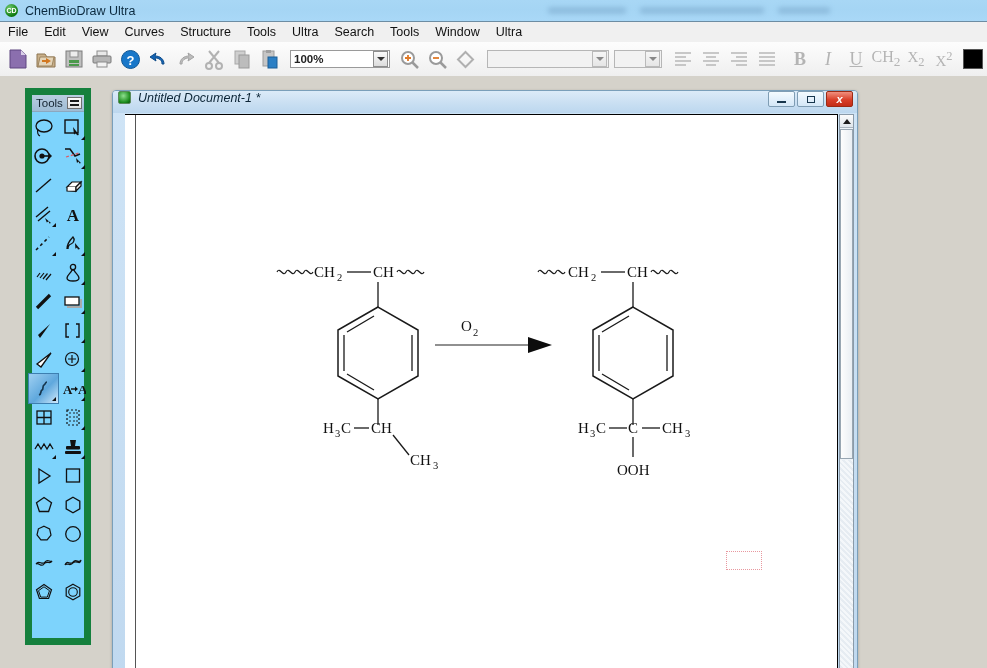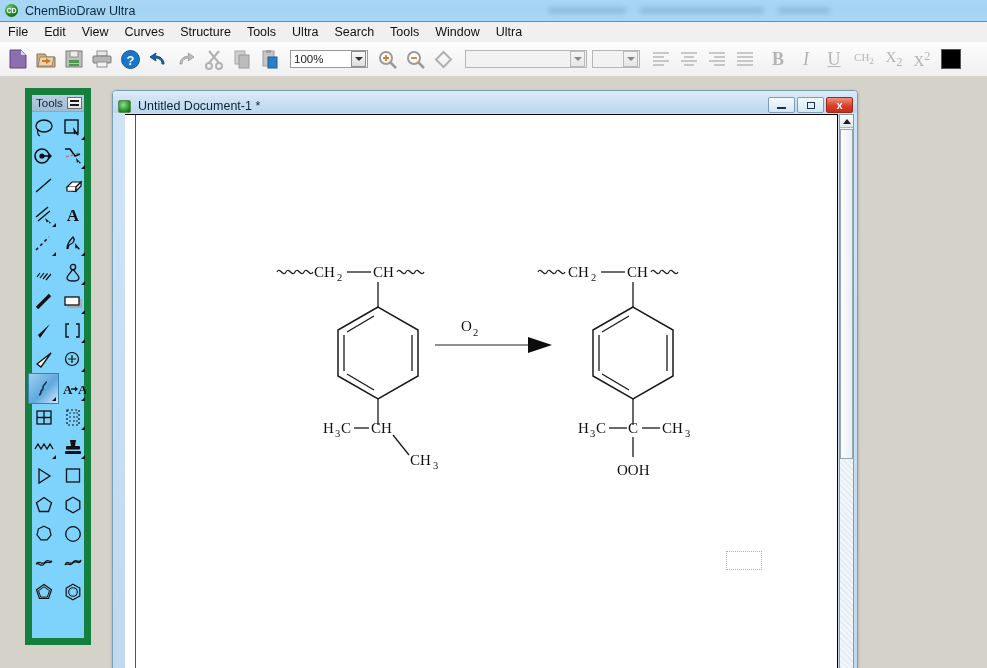--- a/index.html
+++ b/index.html
@@ -105,23 +105,24 @@
   }
   .tool svg{display:block;}
   
   #doc-window{
     position:absolute;left:112px;top:14px;width:746px;height:637px;
     background:linear-gradient(to bottom,#cfe4f6,#bfd8ef);
     border:1px solid #7a9fba;border-radius:4px 4px 2px 2px;
     box-shadow:0 1px 3px rgba(0,0,0,.25);box-sizing:border-box;
   }
   #doc-titlebar{
-    height:22px;display:flex;align-items:flex-end;
+    height:22px;display:flex;align-items:flex-start;
     background:linear-gradient(to bottom,#dcebf8 0%,#cbe0f3 50%,#bcd7ee 100%);
     border-radius:3px 3px 0 0;
+    font-style:italic;
   }
   #doc-icon{
     width:13px;height:13px;margin-left:5px;border-radius:2px;
     background:radial-gradient(circle at 40% 35%,#8fe08f,#1a8a1a 70%,#0a4f0a);
     border:1px solid #5a8a5a;box-sizing:border-box;
   }
   #doc-title{margin-left:7px;font-size:12.5px;color:#0c2536;}
   #doc-btns{margin-left:auto;display:flex;gap:2px;padding-right:4px;}
   .wbtn{
     width:27px;height:16px;border:1px solid #7f9db4;border-radius:2px;
@@ -277,21 +278,21 @@
   </div>
 
   <div class="tbtn">
     <svg width="22" height="22" viewBox="0 0 22 22">
       <rect x="4" y="3" width="11" height="15" fill="#c6c6c6" stroke="#9c9c9c"></rect>
       <rect x="7" y="2" width="5" height="3" fill="#9f9f9f"></rect>
       <rect x="9" y="9" width="9" height="11" fill="#2b7fc4" stroke="#1d5f96"></rect>
     </svg>
   </div>
 
-  <div class="combo" style="width:78px;margin-left:6px;">
+  <div class="combo" style="width:100px;margin-left:6px;font-weight:bold;">
     <span class="txt">100%</span>
     <span class="arrow"></span>
   </div>
 
   <div class="tbtn" style="margin-left:6px;">
     <svg width="21" height="21" viewBox="0 0 21 21">
       <circle cx="9" cy="9" r="6" fill="#fff" stroke="#9a9a9a" stroke-width="2"></circle>
       <path d="M13.5 13.5L19 19" stroke="#9a9a9a" stroke-width="2.5"></path>
       <path d="M9 6v6M6 9h6" stroke="#e07a28" stroke-width="1.8"></path>
     </svg>
@@ -353,21 +354,21 @@
   <div class="tbtn" style="margin-left:6px;">
     <span class="tchar" style="font-size:18px;font-weight:bold;">B</span>
   </div>
   <div class="tbtn">
     <span class="tchar" style="font-size:18px;font-style:italic;">I</span>
   </div>
   <div class="tbtn">
     <span class="tchar" style="font-size:18px;text-decoration:underline;">U</span>
   </div>
   <div class="tbtn" style="width:30px;">
-    <span class="tchar" style="font-size:11px;">CH<sub>2</sub></span>
+    <span class="tchar" style="font-size:16px;">CH<sub>2</sub></span>
   </div>
   <div class="tbtn">
     <span class="tchar" style="font-size:15px;">X<sub>2</sub></span>
   </div>
   <div class="tbtn">
     <span class="tchar" style="font-size:15px;">X<sup>2</sup></span>
   </div>
   <div class="tbtn" style="margin-left:2px;">
     <span style="width:18px;height:18px;background:#000;border:1px solid #555;display:block;"></span>
   </div>

